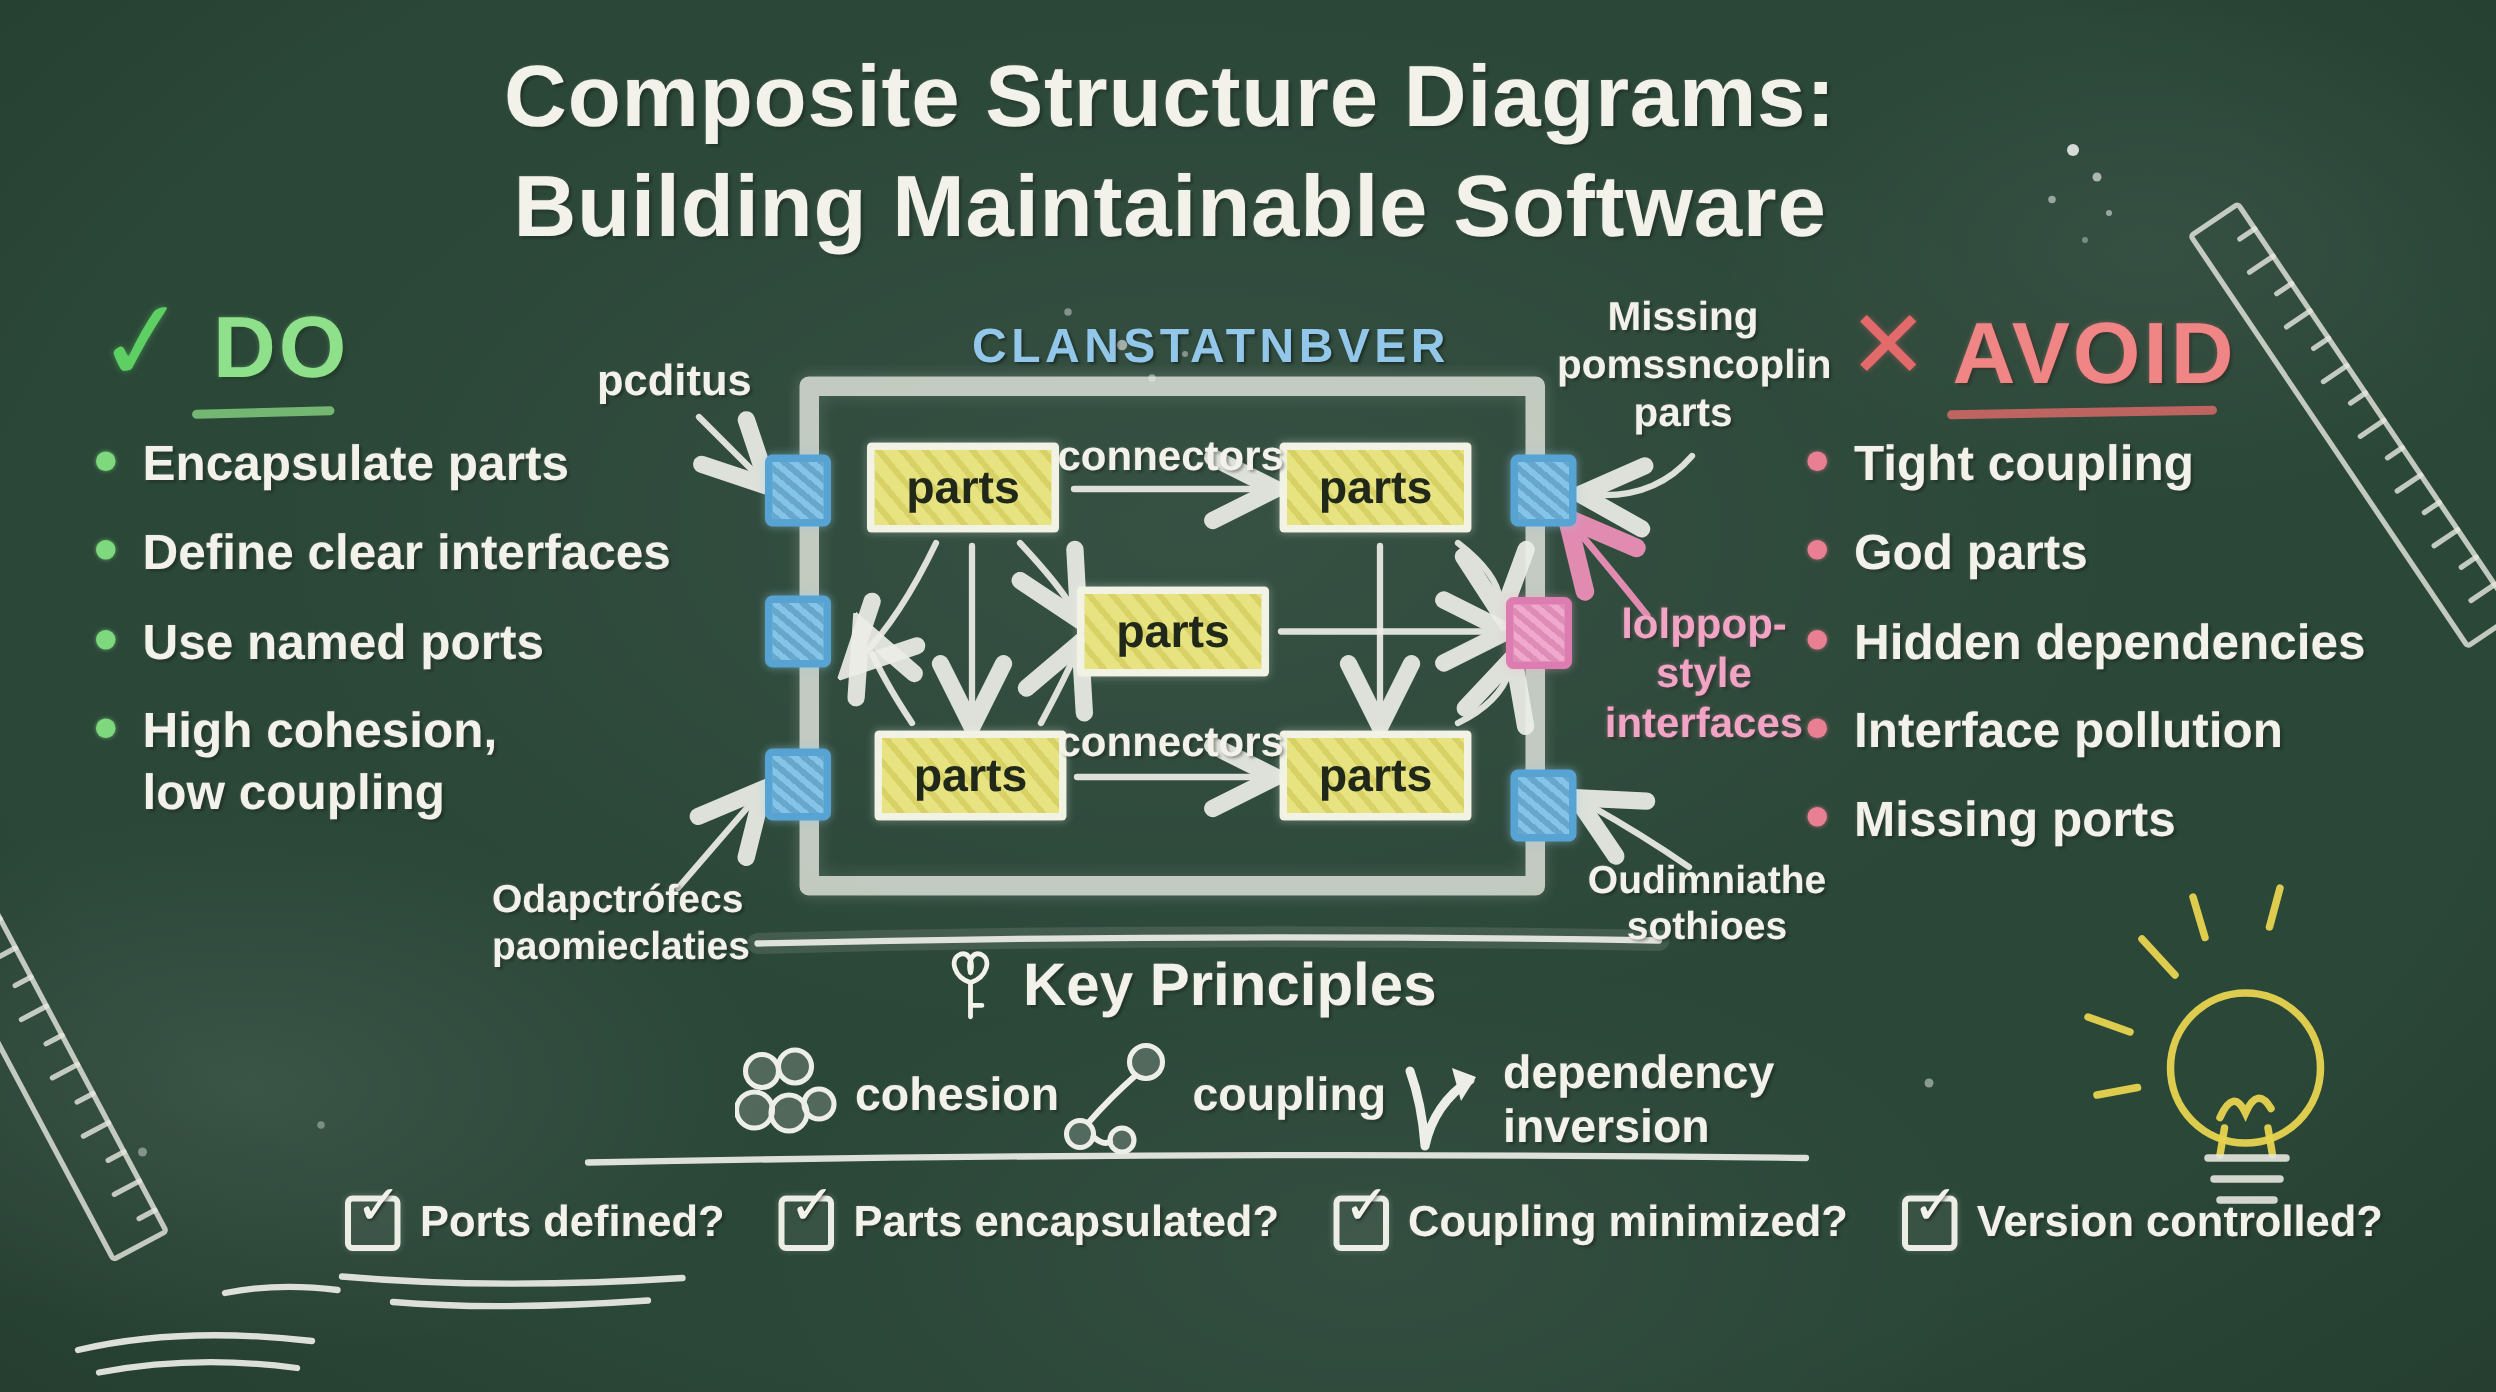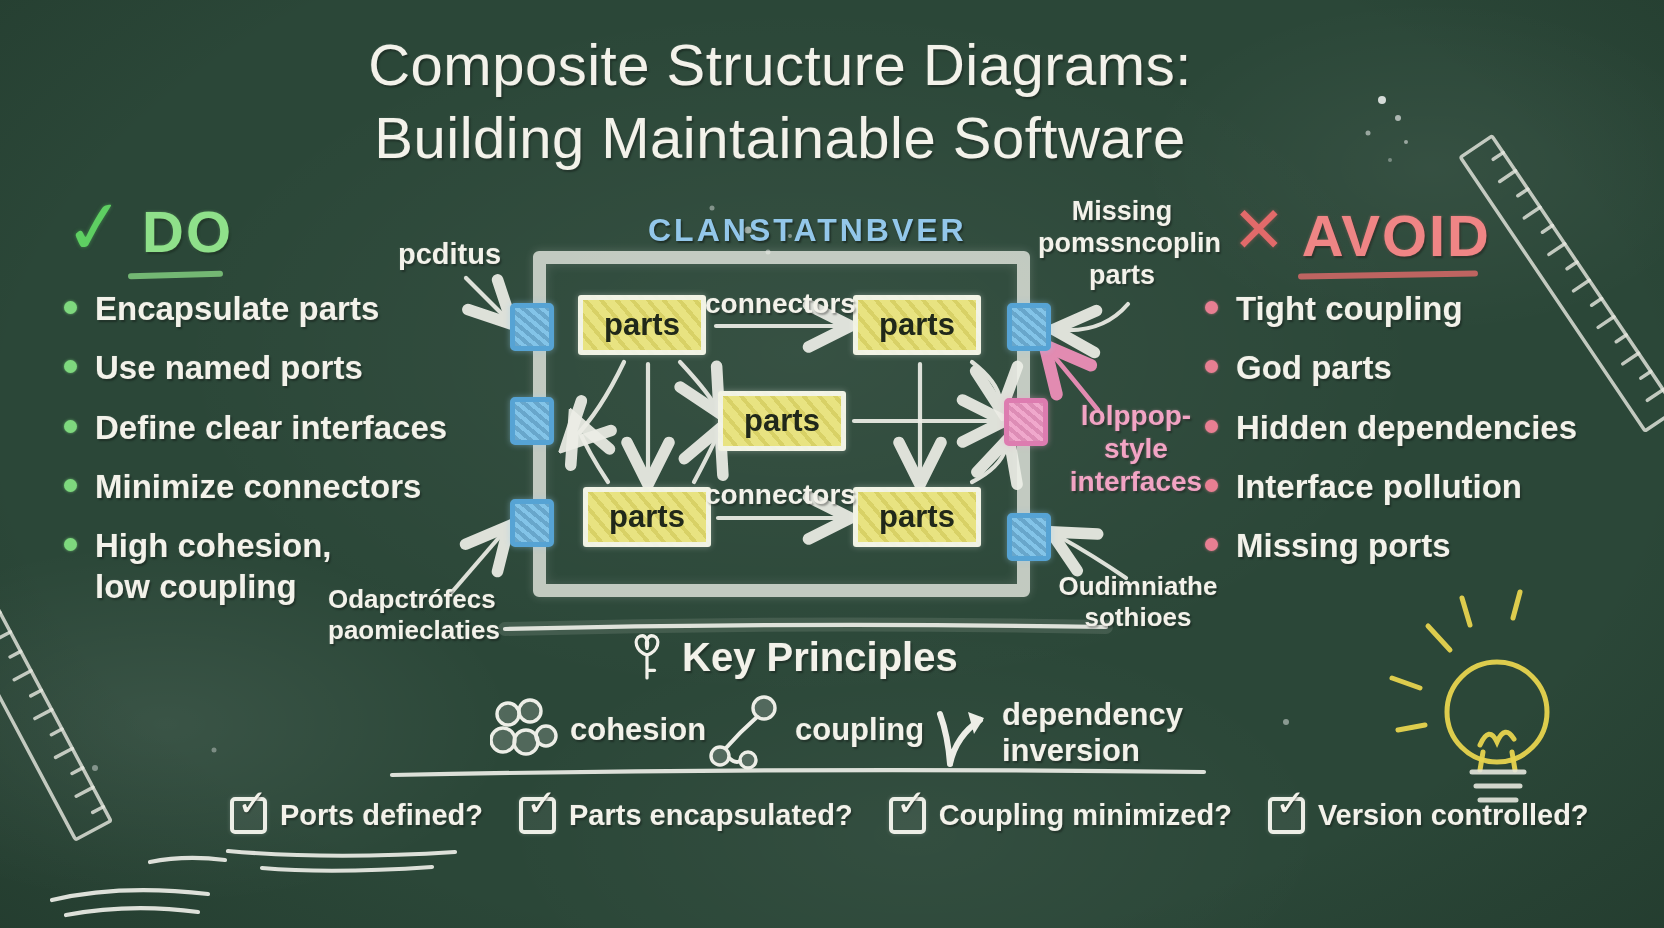--- a/index.html
+++ b/index.html
@@ -12,21 +12,21 @@
       radial-gradient(ellipse 500px 260px at 10% 78%, rgba(255,255,255,0.07), transparent 70%),
       radial-gradient(ellipse 420px 240px at 86% 18%, rgba(255,255,255,0.05), transparent 70%),
       radial-gradient(ellipse 600px 300px at 55% 90%, rgba(255,255,255,0.04), transparent 70%),
       radial-gradient(ellipse 1500px 950px at 50% 45%, rgba(0,0,0,0) 55%, rgba(8,20,12,0.38) 100%);
   }
   .chalktext{color:#f3f2ea;text-shadow:1.5px 1.5px 2px rgba(0,0,0,0.35),0 0 2px rgba(255,255,255,0.18);}
   .preline{white-space:pre-line;}
 
   
   .title{position:absolute;left:0;top:28px;width:1560px;text-align:center;
-    font-size:58px;font-weight:400;line-height:1.26;letter-spacing:0.5px;}
+    font-size:58px;font-weight:700;line-height:1.26;letter-spacing:0.5px;}
 
   
   .do-head{position:absolute;left:64px;top:198px;display:flex;gap:16px;align-items:flex-start;}
   .do-check{font-size:74px;line-height:0.8;color:#5ecf62;font-weight:700;transform:rotate(-6deg);
     text-shadow:0 0 4px rgba(94,207,98,0.5);}
   .do-word{font-size:58px;font-weight:700;letter-spacing:2px;color:#8fe08a;
     text-shadow:1.5px 1.5px 2px rgba(0,0,0,0.35),0 0 3px rgba(143,224,138,0.4);}
   .do-underline{position:absolute;left:128px;top:272px;width:95px;height:6px;border-radius:3px;
     background:rgba(140,220,135,0.75);transform:rotate(-1.5deg);}
   .blist{position:absolute;list-style:none;margin:0;padding:0;}
@@ -206,29 +206,25 @@
       <span class="do-word">DO</span>
     </div>
     <div class="do-underline"></div>
     <ul class="blist do-list chalktext">
       <li>
           <span class="dot dot-green"></span>
           <span class="preline">Encapsulate parts</span>
         </li>
       <li>
           <span class="dot dot-green"></span>
+          <span class="preline">Define clear interfaces</span>
+        </li>
+      <li>
+          <span class="dot dot-green"></span>
           <span class="preline">Use named ports</span>
-        </li>
-      <li>
-          <span class="dot dot-green"></span>
-          <span class="preline">Define clear interfaces</span>
-        </li>
-      <li>
-          <span class="dot dot-green"></span>
-          <span class="preline">Minimize connectors</span>
         </li>
       <li>
           <span class="dot dot-green"></span>
           <span class="preline">High cohesion,
 low coupling</span>
         </li>
     </ul>
   </section>
 
   <section>

